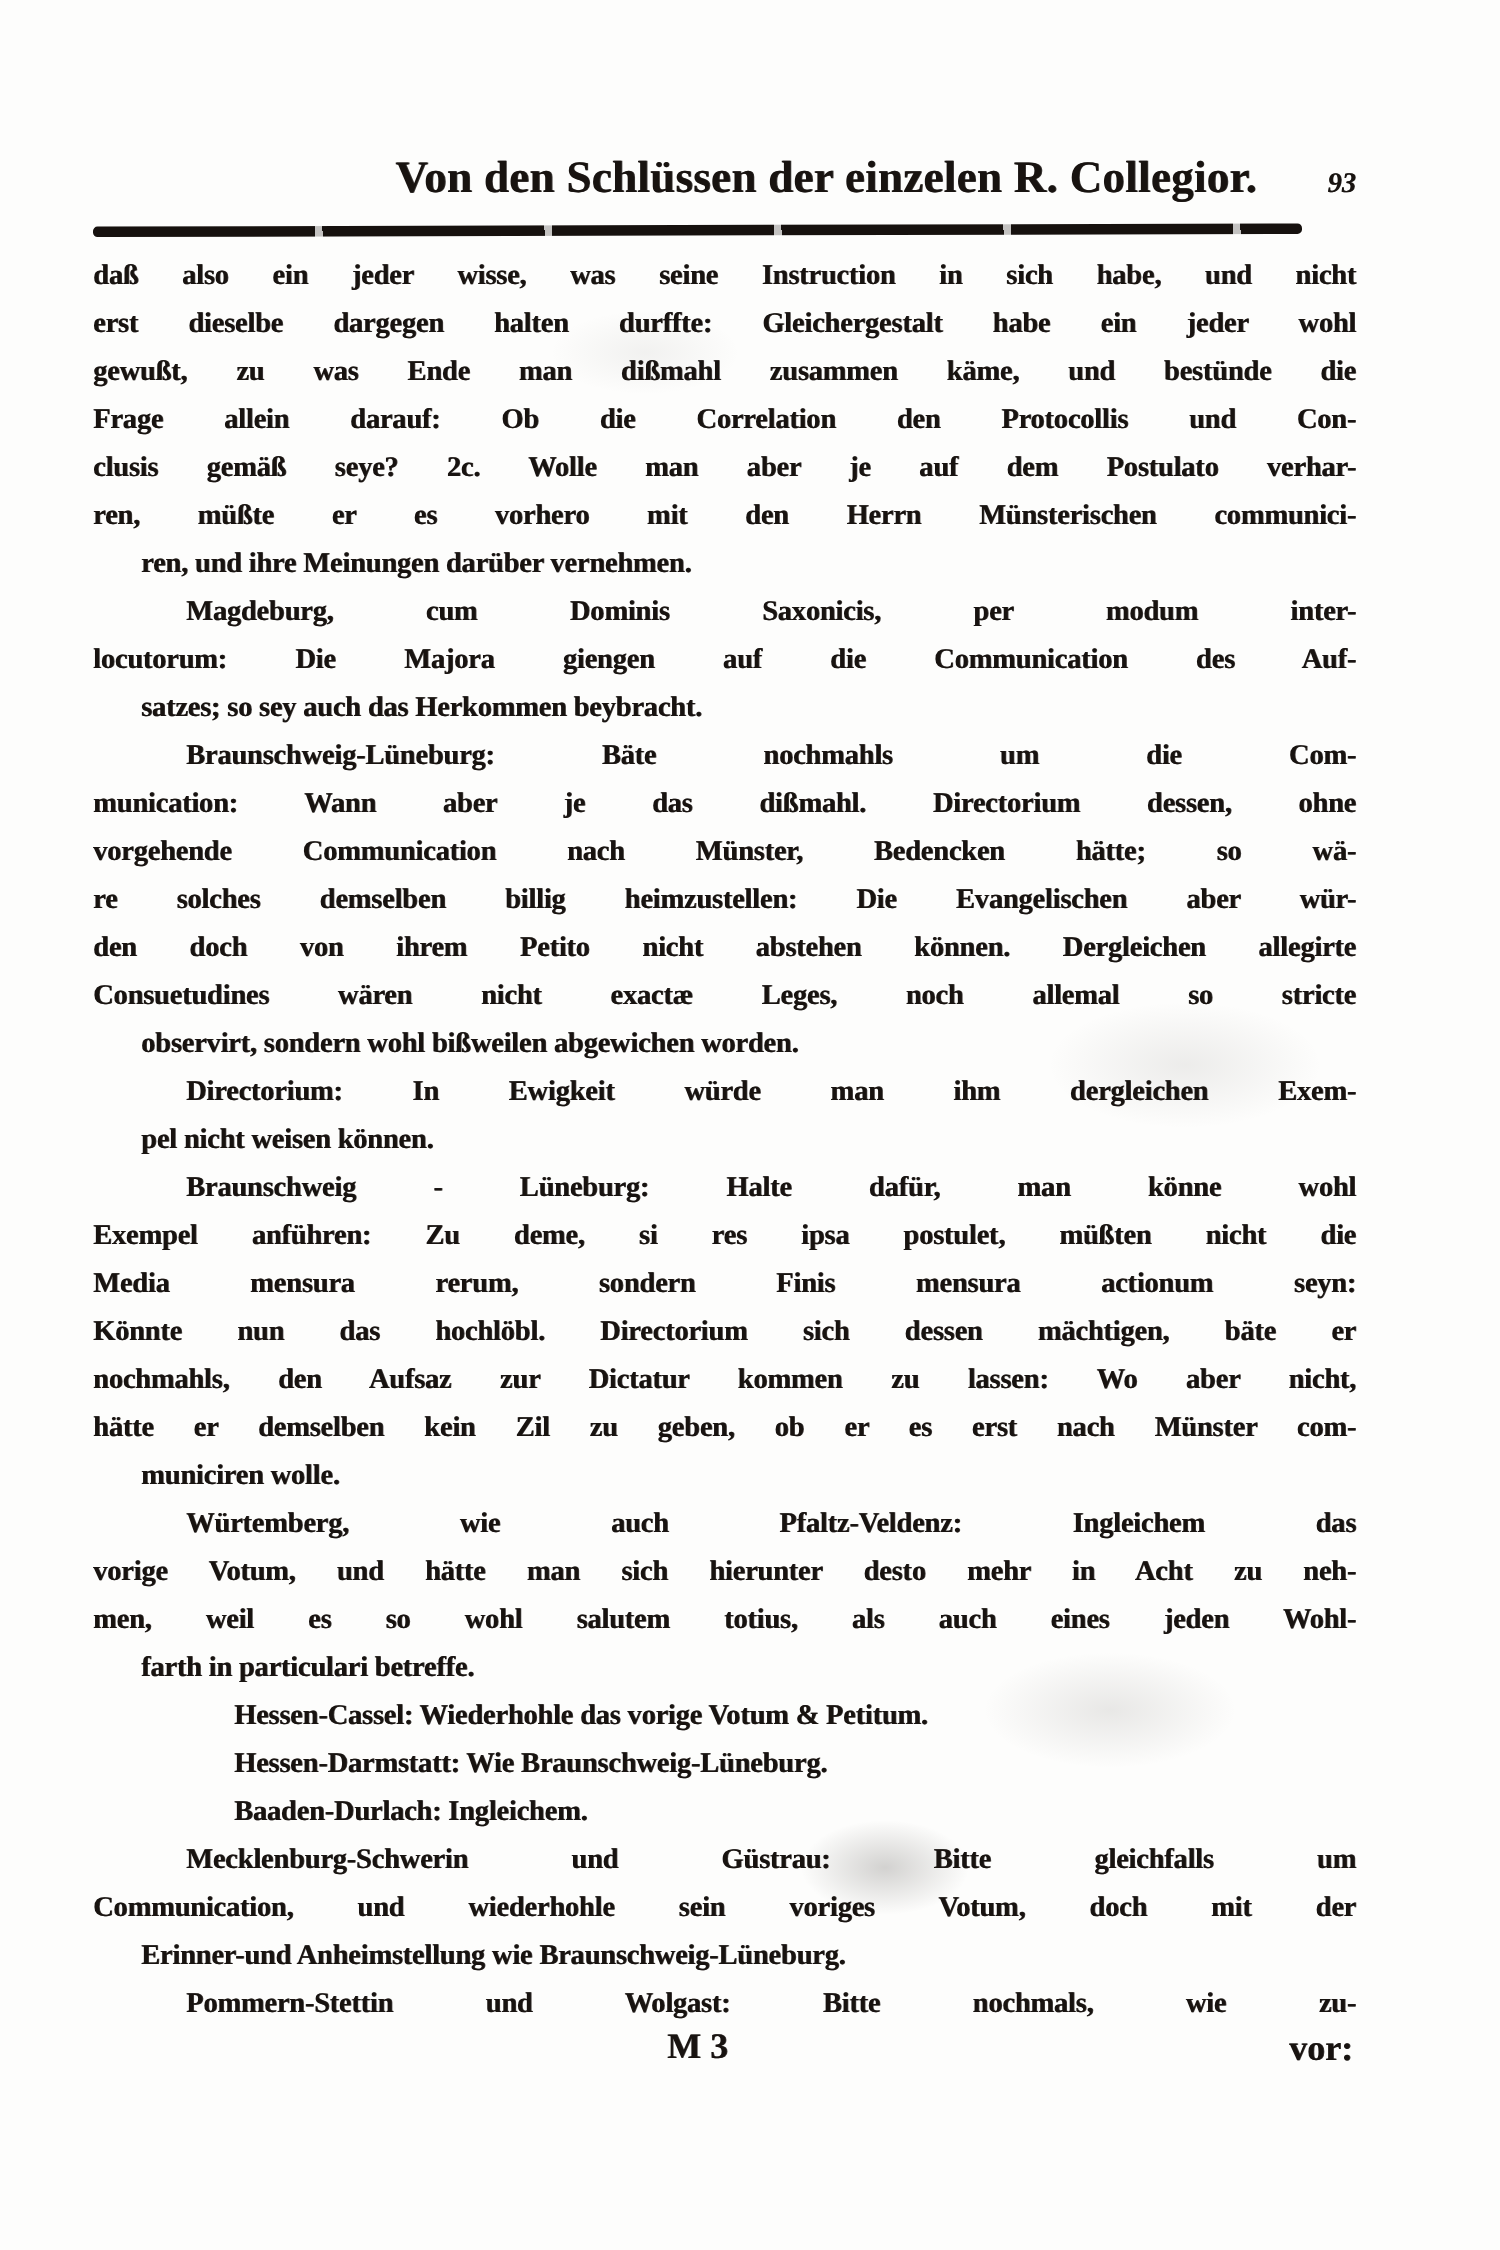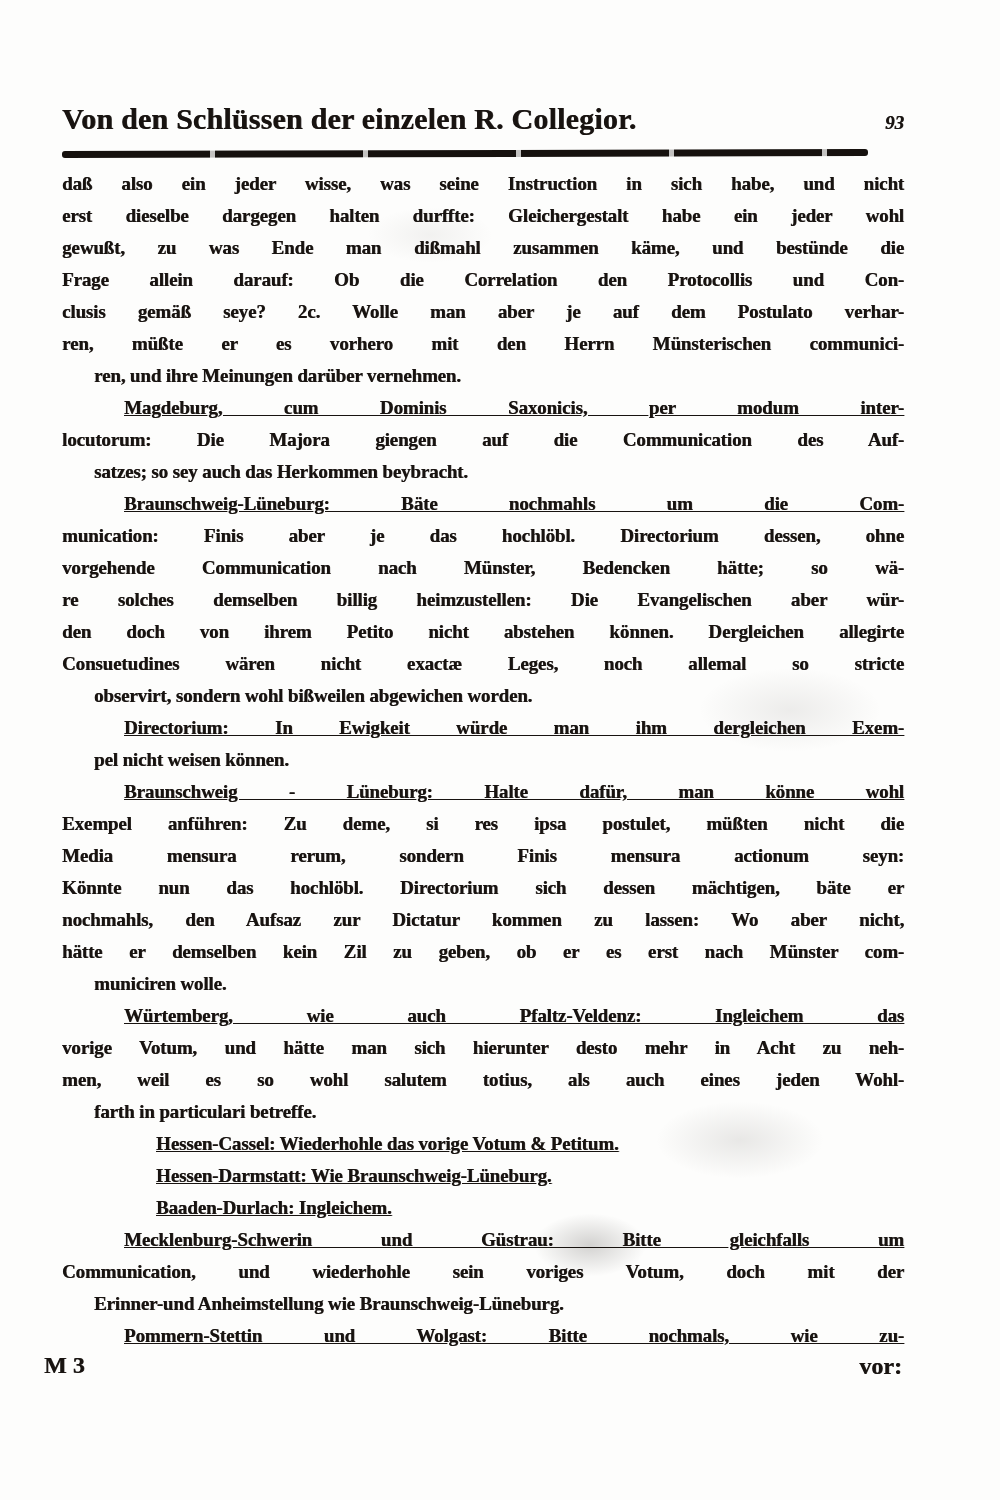--- a/index.html
+++ b/index.html
@@ -17,21 +17,21 @@
       radial-gradient(ellipse 130px 60px at 790px 710px, rgba(90,85,80,0.10), rgba(90,85,80,0) 70%),
       radial-gradient(ellipse 120px 55px at 740px 1140px, rgba(80,75,70,0.12), rgba(80,75,70,0) 70%),
       radial-gradient(ellipse 80px 45px at 590px 1245px, rgba(40,36,32,0.20), rgba(40,36,32,0) 70%),
       radial-gradient(ellipse 90px 40px at 430px 235px, rgba(90,85,80,0.07), rgba(90,85,80,0) 70%),
       #fdfdfc;
   }
   .header-row {
     position: absolute; top: 102px; left: 62px; width: 846px; height: 44px;
   }
   .running-title {
-    text-align: left;
+    text-align: right;
     font-size: 30px; font-weight: 700;
     letter-spacing: 0.2px;
     text-shadow: 0.6px 0 0 rgba(24,19,16,0.85);
     padding-right: 70px; 
     white-space: nowrap;
   }
   .page-number {
     position: absolute; right: 4px; top: 10px;
     font-size: 19px; font-weight: 700; font-style: italic;
     text-shadow: 0.4px 0 0 rgba(24,19,16,0.85);
@@ -50,28 +50,28 @@
   .line {
     font-size: 19px; font-weight: 700;
     line-height: 32px; height: 32px;
     letter-spacing: -0.15px;
     text-align: justify; text-align-last: justify;
     text-shadow: 0.5px 0 0 rgba(24,19,16,0.8);
     white-space: nowrap;
     overflow: visible;
   }
   .line.para-end { text-align-last: left; margin-left: 32px; }
-  .line.indent { text-indent: 62px; text-decoration: underline; }
+  .line.indent { text-indent: 62px; }
   .footer-row {
     position: absolute; top: 1352px; left: 62px; width: 842px; height: 36px;
     font-size: 24px; font-weight: 700;
     text-shadow: 0.5px 0 0 rgba(24,19,16,0.8);
   }
   .signature-mark {
-    position: absolute; left: 0; right: 0; 
+    position: absolute; left: 0; right: 0; text-align: center;
     transform: translateX(-18px);
   }
   .catchword { position: absolute; right: 2px; top: 1px; text-align: center; }
 </style>
 </head>
 <body>
 
 <div class="page">
 
   <div class="header-row">
@@ -87,21 +87,21 @@
       <div class="line">erst dieselbe dargegen halten durffte: Gleichergestalt habe ein jeder wohl</div>
       <div class="line">gewußt, zu was Ende man dißmahl zusammen käme, und bestünde die</div>
       <div class="line">Frage allein darauf: Ob die Correlation den Protocollis und Con-</div>
       <div class="line">clusis gemäß seye? 2c.  Wolle man aber je auf dem Postulato verhar-</div>
       <div class="line">ren, müßte er es vorhero mit den Herrn Münsterischen communici-</div>
       <div class="line para-end">ren, und ihre Meinungen darüber vernehmen.</div>
       <div class="line indent">Magdeburg, cum Dominis Saxonicis, per modum inter-</div>
       <div class="line">locutorum: Die Majora giengen auf die Communication des Auf-</div>
       <div class="line para-end">satzes; so sey auch das Herkommen beybracht.</div>
       <div class="line indent">Braunschweig-Lüneburg: Bäte nochmahls um die Com-</div>
-      <div class="line">munication: Finis aber je das hochlöbl. Directorium dessen, ohne</div>
+      <div class="line">munication: Wann aber je das dißmahl. Directorium dessen, ohne</div>
       <div class="line">vorgehende Communication nach Münster, Bedencken hätte; so wä-</div>
       <div class="line">re solches demselben billig heimzustellen: Die Evangelischen aber wür-</div>
       <div class="line">den doch von ihrem Petito nicht abstehen können. Dergleichen allegirte</div>
       <div class="line">Consuetudines wären nicht exactæ Leges, noch allemal so stricte</div>
       <div class="line para-end">observirt, sondern wohl bißweilen abgewichen worden.</div>
       <div class="line indent">Directorium: In Ewigkeit würde man ihm dergleichen Exem-</div>
       <div class="line para-end">pel nicht weisen können.</div>
       <div class="line indent">Braunschweig - Lüneburg: Halte dafür, man könne wohl</div>
       <div class="line">Exempel anführen: Zu deme, si res ipsa postulet, müßten nicht die</div>
       <div class="line">Media mensura rerum, sondern Finis mensura actionum seyn:</div>

